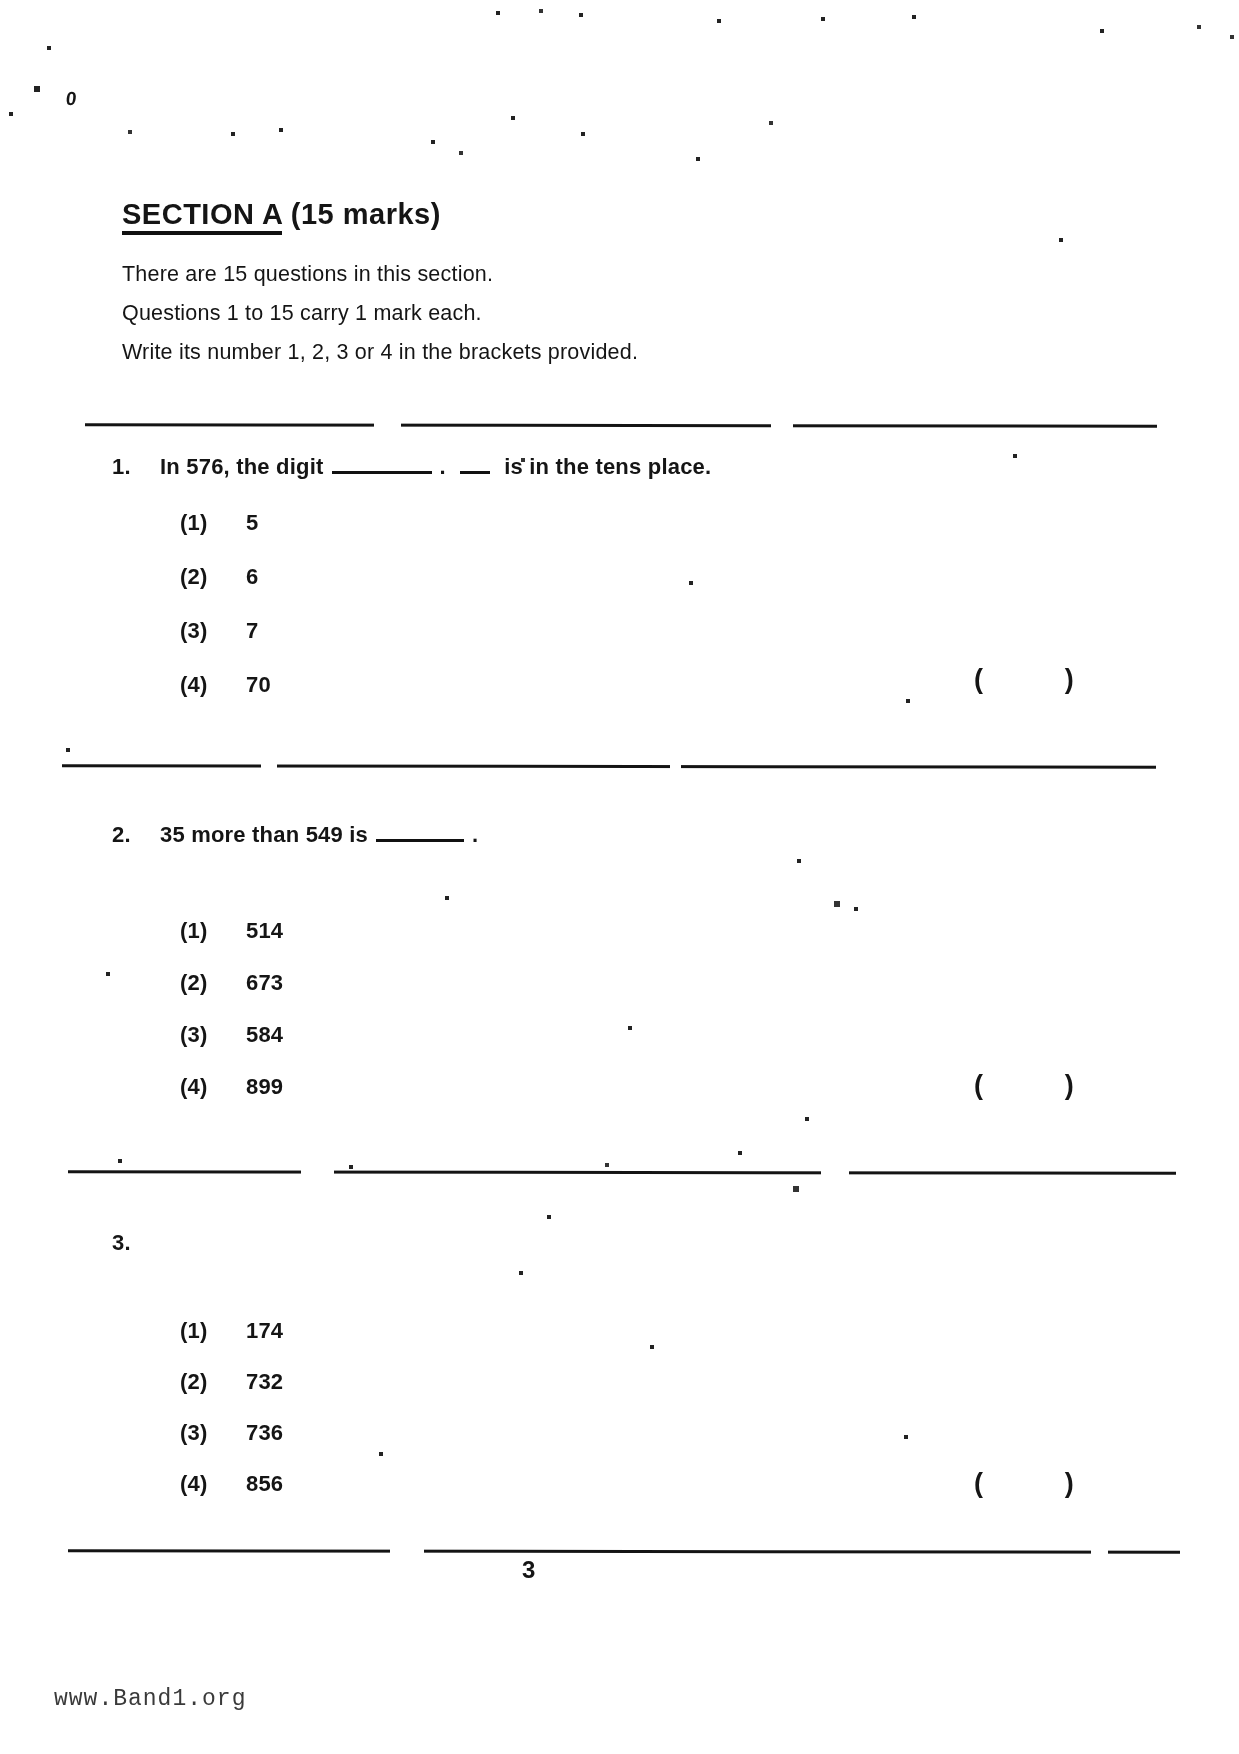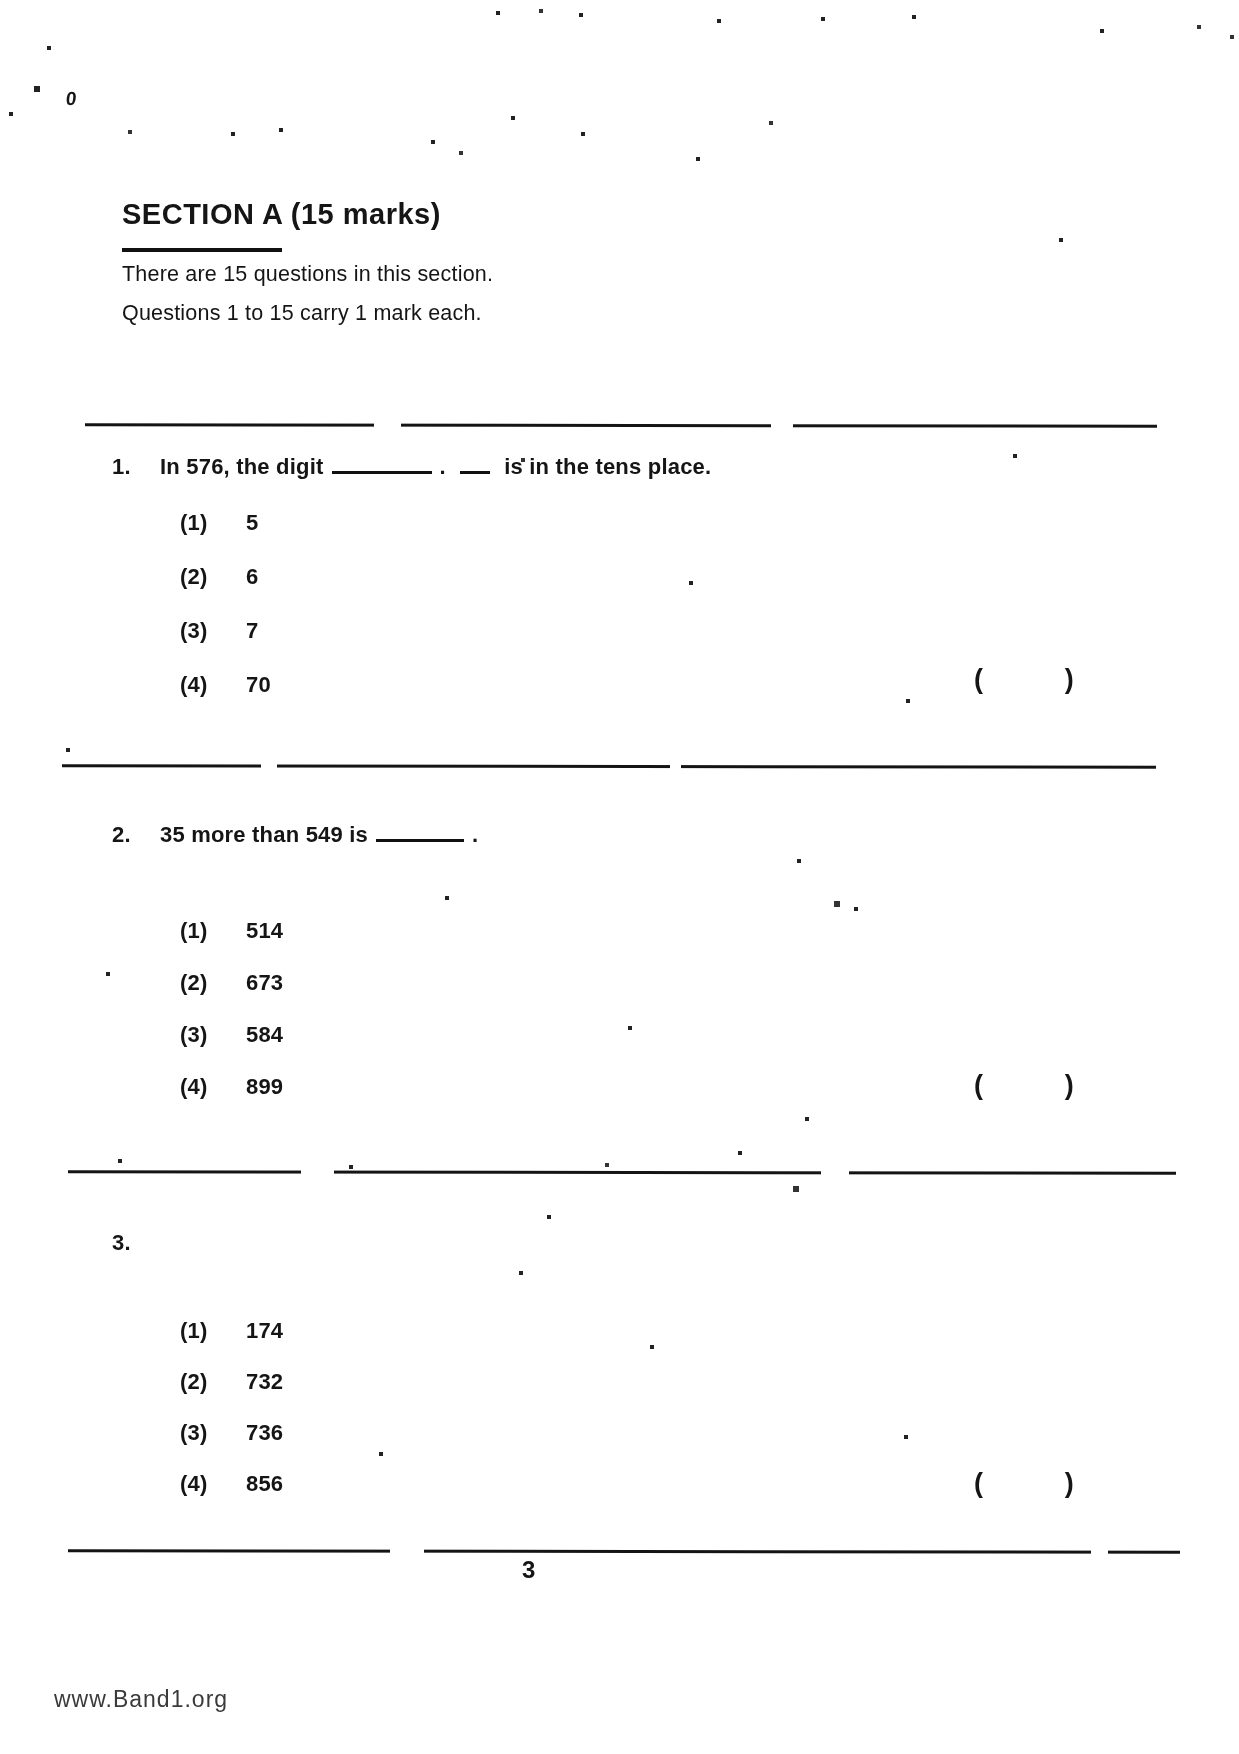--- a/index.html
+++ b/index.html
@@ -33,21 +33,21 @@
   }
   .corner-mark{
     position:absolute;left:66px;top:88px;
     font-size:19px;font-weight:bold;transform:skewX(-6deg);
   }
   .section-title{
     position:absolute;left:122px;top:198px;
     font-size:29px;font-weight:bold;letter-spacing:.5px;
   }
   .section-title .u{
-    border-bottom:4px solid #111;padding-bottom:18px;
+    border-bottom:4px solid #111;padding-bottom:1px;
   }
   .intro{
     position:absolute;left:122px;top:255px;
     font-size:21.5px;font-weight:normal;line-height:39px;
     letter-spacing:.2px;
   }
   .divider{
     position:absolute;height:3px;
     background:linear-gradient(90deg,#141414 0 27%,transparent 27% 29.5%,#141414 29.5% 64%,transparent 64% 66%,#141414 66% 100%);
     transform:rotate(.08deg);
@@ -91,39 +91,40 @@
   }
   #q1 .brackets{top:212px;}
   #q2 .brackets{top:250px;}
   #q3 .brackets{top:240px;}
   .page-number{
     position:absolute;left:522px;top:1556px;
     font-size:24px;font-weight:bold;
   }
   .footer{
     position:absolute;left:54px;top:1686px;
-    font-family:Liberation Sans, sans-serif;
+    font-family:Liberation Mono, monospace;
     font-size:23px;color:#3a3a3a;letter-spacing:1px;
   }
 </style>
 </head>
 <body>
 
 <div class="page">
   <div class="noise"></div>
 
   <span class="corner-mark">0</span>
 
   <div class="section-title">
     <span class="u">SECTION A</span><span> (15 marks)</span>
   </div>
 
   <div class="intro">
     <div>There are 15 questions in this section.</div>
     <div>Questions 1 to 15 carry 1 mark each.</div>
+    <div>Write its number 1, 2, 3 or 4 in the brackets provided.</div>
   </div>
 
   <div class="divider" id="div1"></div>
 
   <div class="question" id="q1">
     <div class="q-head">
       <span class="q-num">1.</span>
       <span class="q-text">
         <span>In 576, the digit</span><span class="blank b-long"></span>.<span class="blank b-short"></span>
         <span>is in the tens place.</span>

